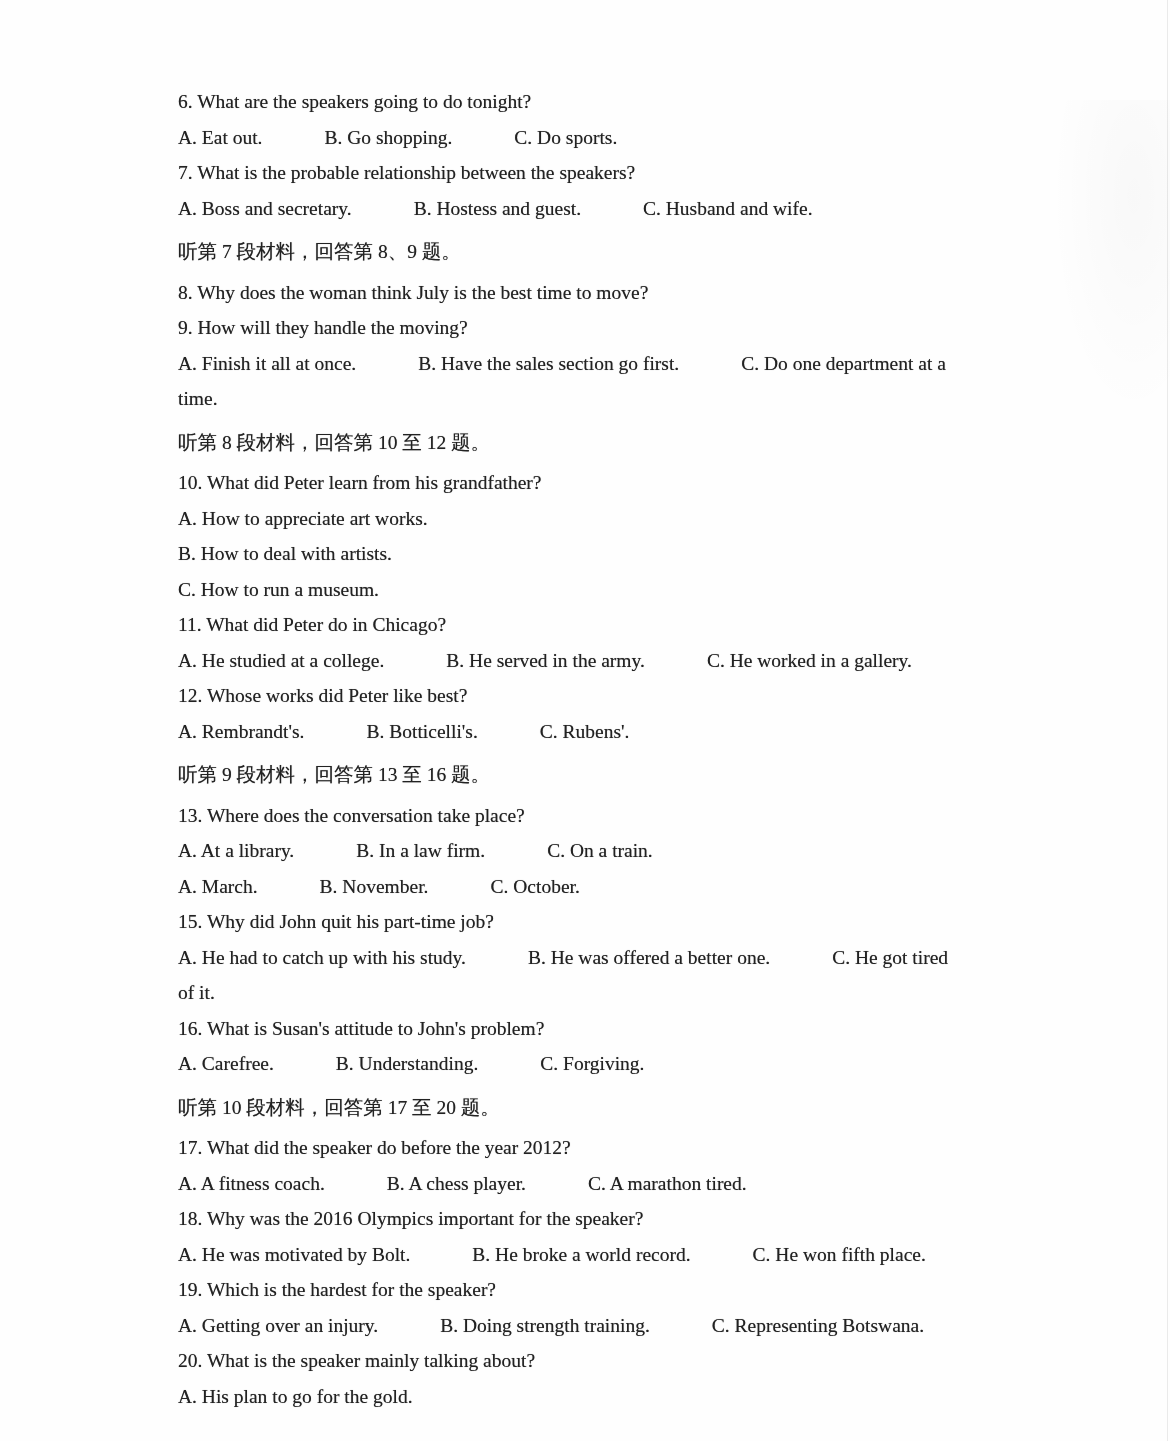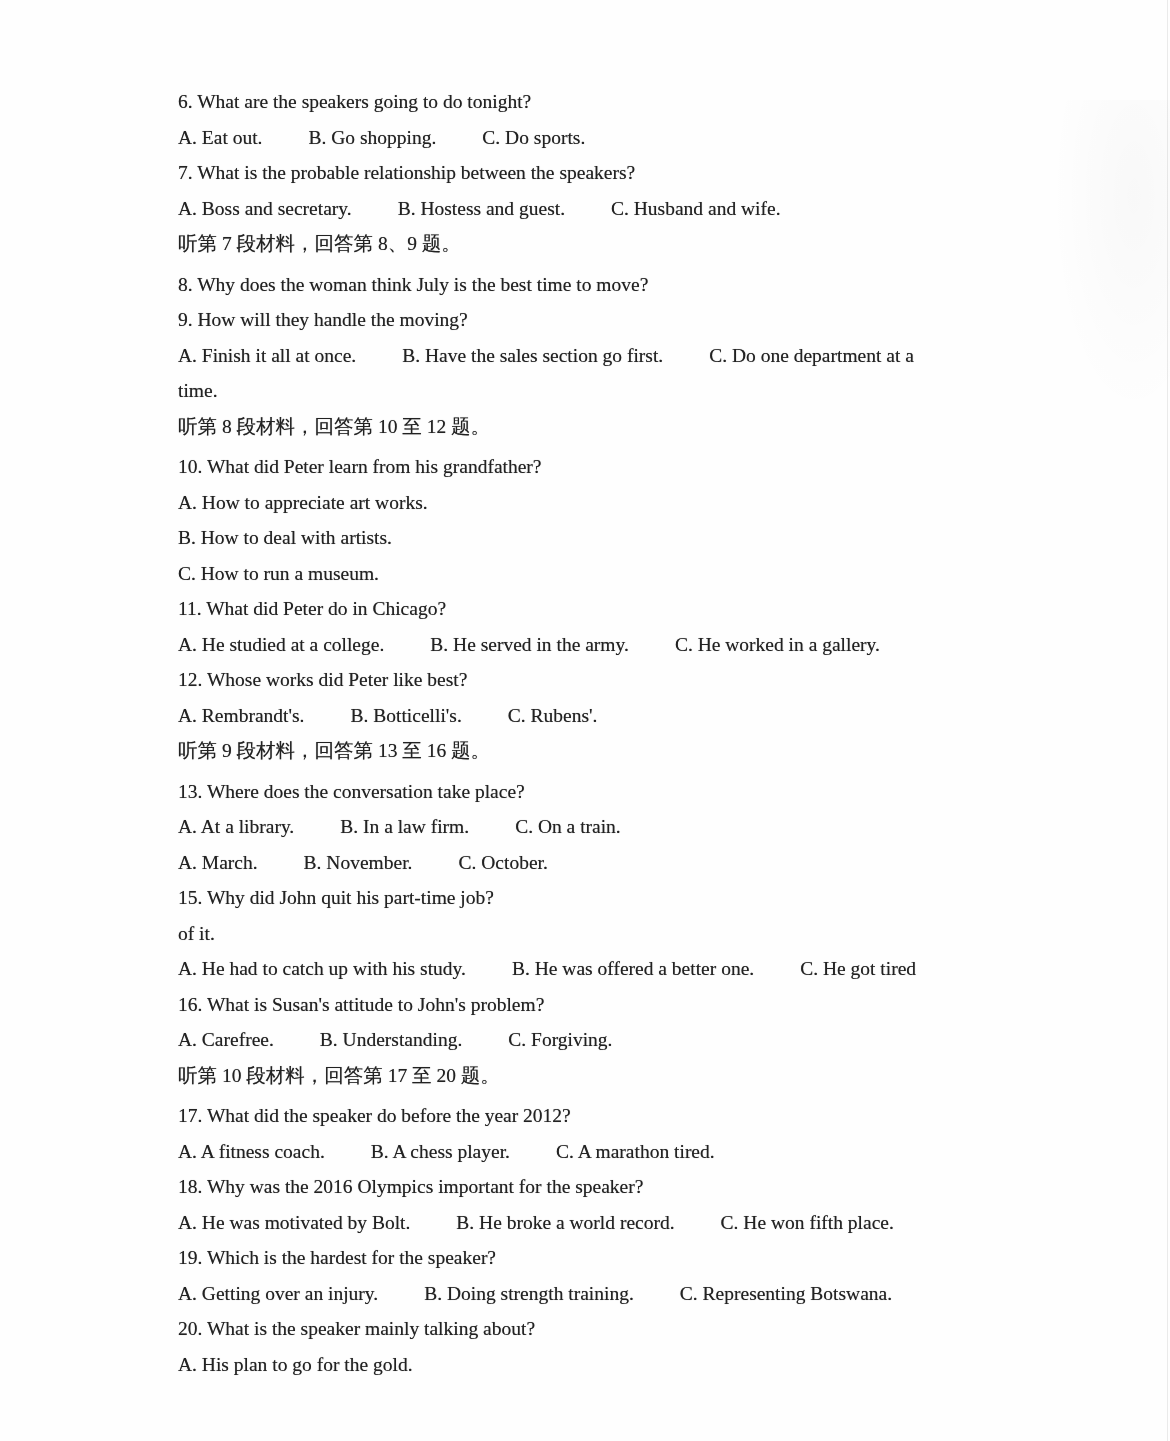--- a/index.html
+++ b/index.html
@@ -47,24 +47,25 @@
   .line {
     font-size: 19.5px;
     line-height: 35.5px;
     height: 35.5px;
     white-space: nowrap;
     color: #222222;
     text-shadow: 0 0 0.7px rgba(30,30,30,0.55);
   }
   .line.section {
     margin-bottom: 5px;
+    margin-top: 8px;
   }
   .line.opts {
     display: flex;
-    gap: 46px;
+    gap: 62px;
   }
   .opt {
     display: inline-block;
   }
 </style>
 </head>
 <body>
 
 <main class="page">
     <div class="line q">6. What are the speakers going to do tonight?</div>
@@ -111,26 +112,26 @@
       <span class="opt">A. At a library.</span>
       <span class="opt">B. In a law firm.</span>
       <span class="opt">C. On a train.</span>
     </div>
     <div class="line opts">
       <span class="opt">A. March.</span>
       <span class="opt">B. November.</span>
       <span class="opt">C. October.</span>
     </div>
     <div class="line q">15. Why did John quit his part-time job?</div>
-    <div class="line cont">of it.</div>
     <div class="line opts">
       <span class="opt">A. He had to catch up with his study.</span>
       <span class="opt">B. He was offered a better one.</span>
       <span class="opt">C. He got tired</span>
     </div>
+    <div class="line cont">of it.</div>
     <div class="line q">16. What is Susan's attitude to John's problem?</div>
     <div class="line opts">
       <span class="opt">A. Carefree.</span>
       <span class="opt">B. Understanding.</span>
       <span class="opt">C. Forgiving.</span>
     </div>
     <div class="line section">听第 10 段材料，回答第 17 至 20 题。</div>
     <div class="line q">17. What did the speaker do before the year 2012?</div>
     <div class="line opts">
       <span class="opt">A. A fitness coach.</span>

